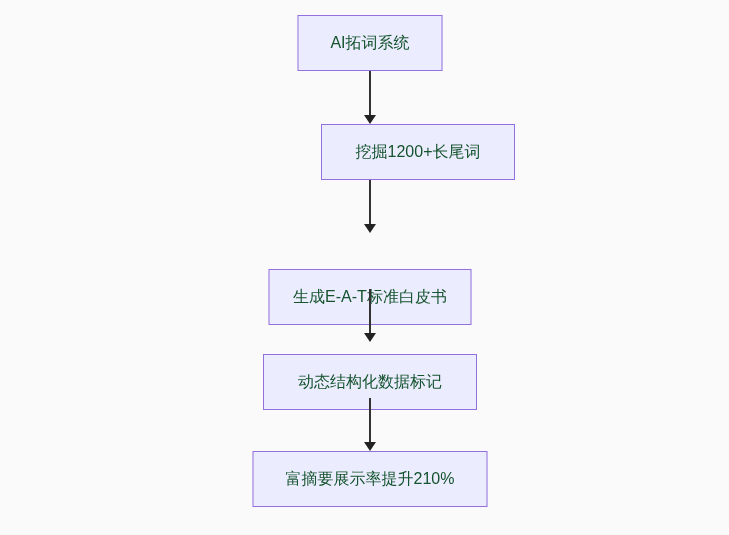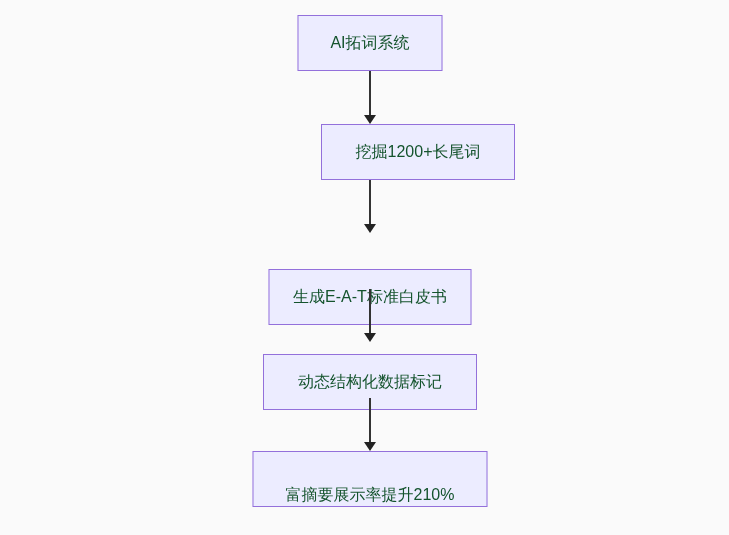--- a/index.html
+++ b/index.html
@@ -27,21 +27,21 @@
     align-items: center;
     justify-content: center;
     color: #14532d;
     font-size: 16px;
     white-space: nowrap;
   }
   .node-1 { top: 15px;  width: 145px; }
   .node-2 { top: 124px; width: 194px; margin-left: 48px; }
   .node-3 { top: 248px; width: 203px; margin-top: 21px; }
   .node-4 { top: 342px; width: 214px; margin-top: 12px; }
-  .node-5 { top: 451px; width: 235px; align-items: flex-end; }
+  .node-5 { top: 451px; width: 235px; }
 
   .arrow {
     position: absolute;
     left: 370px;
     transform: translateX(-50%);
     width: 14px;
     height: 53px;
     display: flex;
     flex-direction: column;
     align-items: center;

